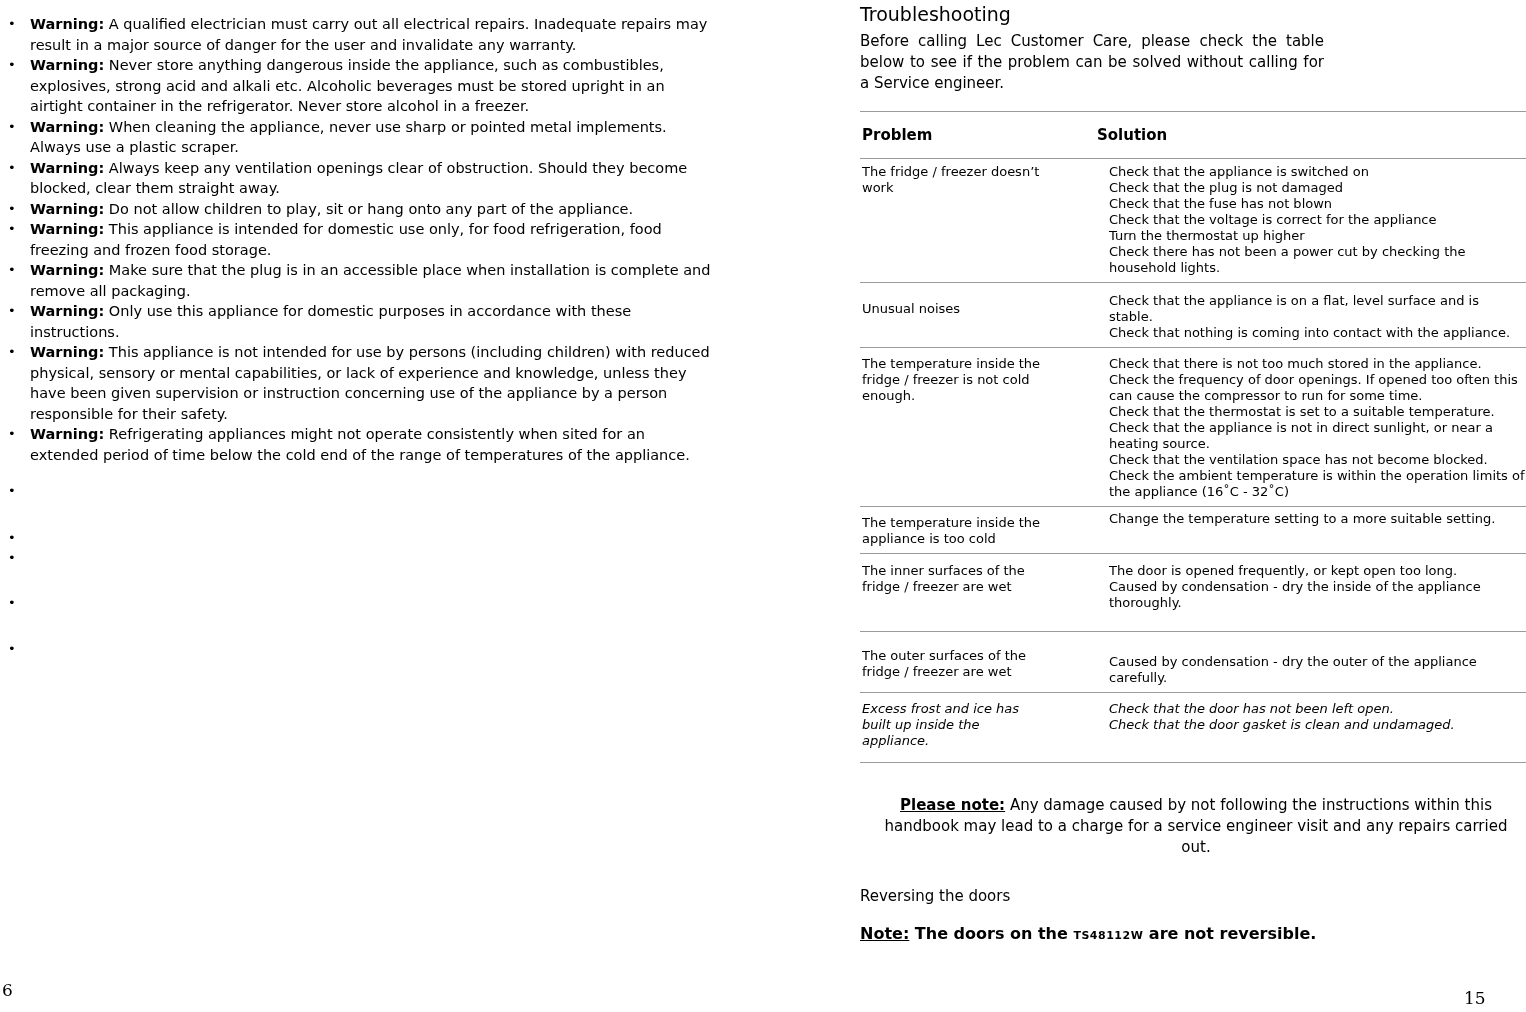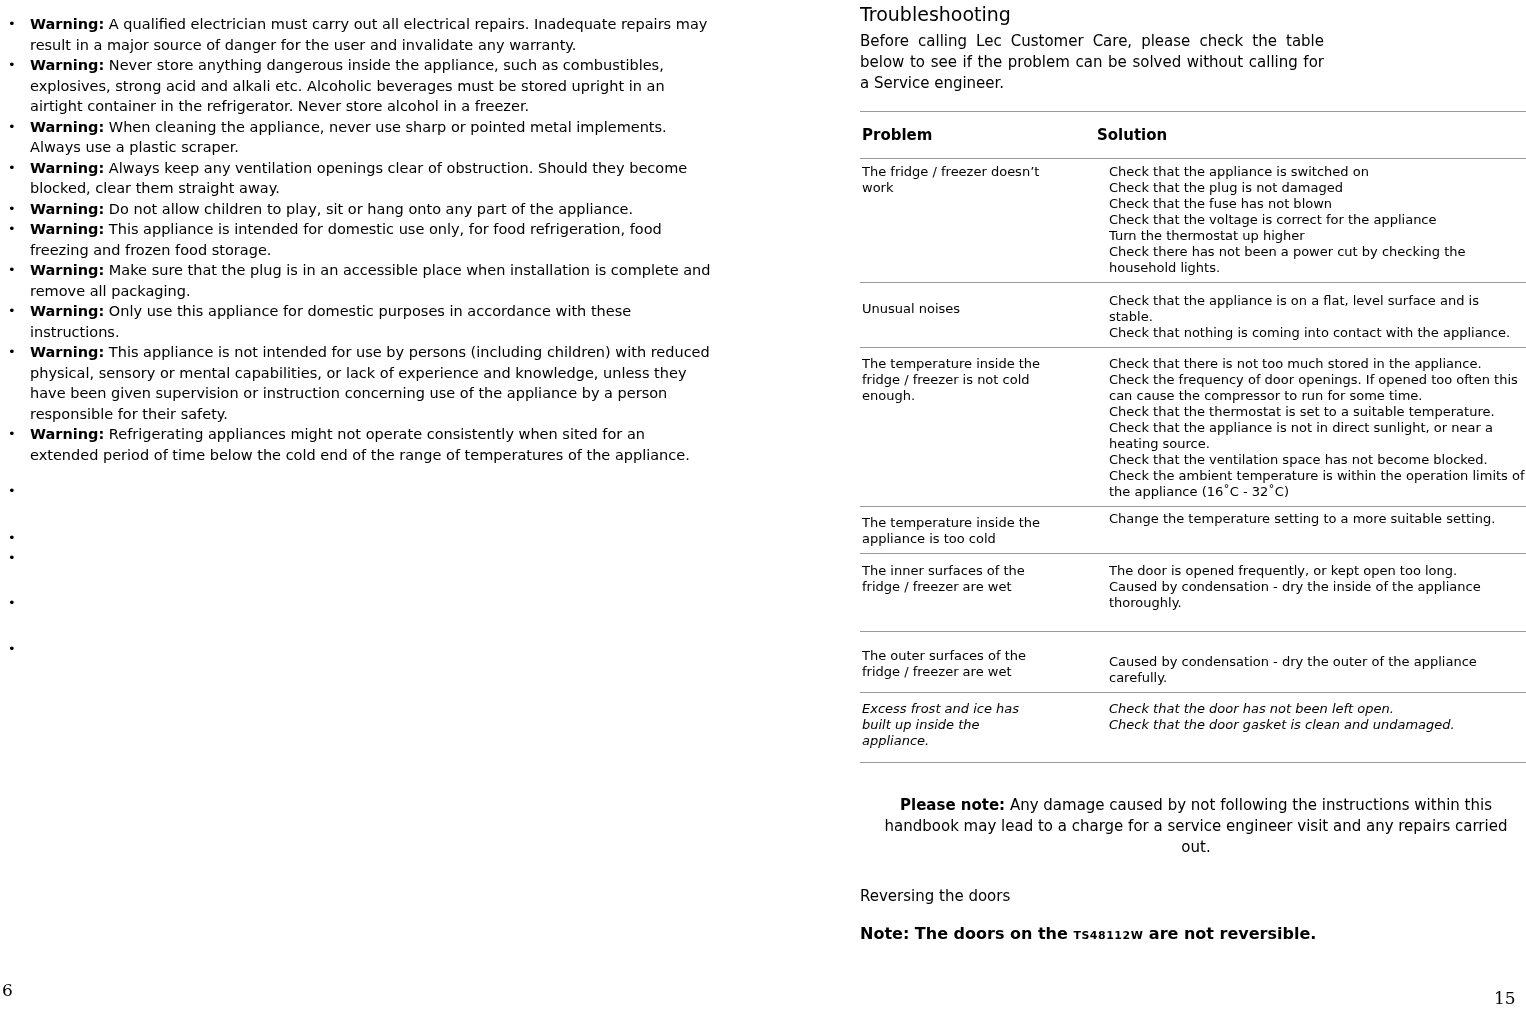--- a/index.html
+++ b/index.html
@@ -25,21 +25,21 @@
   .eb3 { margin-top:0px; }
   .eb4 { margin-top:24px; }
   .eb5 { margin-top:26px; }
 
   .page-num {
     position:absolute;
     font-family:"DejaVu Serif","Liberation Serif",serif;
     font-size:17px;
   }
   .page-num.pn-left  { left:2px;  top:980px; }
-  .page-num.pn-right { left:1494px; top:988px; }
+  .page-num.pn-right { left:1464px; top:988px; }
 
   
   .page-right { position:absolute; left:860px; top:2px; width:672px; }
   .rp-title { font-size:19px; line-height:24px; margin-bottom:5px; }
   .rp-intro { font-size:15px; line-height:21px; width:464px; text-align:justify; }
 
   .ts-table { margin-top:17px; border-top:1px solid #9a9a9a; }
   .t-header {
     display:grid; grid-template-columns:235px 1fr;
     border-bottom:1px solid #9a9a9a;
@@ -69,21 +69,21 @@
   .r6 .t-prob, .r6 .t-sol { padding-top:9px; }
   .r7 { min-height:70px; }
   .r7 .t-prob, .r7 .t-sol { padding-top:8px;font-style:italic; }
 
   .please-note {
     margin-top:32px;
     font-size:15px; line-height:21px;
     text-align:center;
     padding:0 10px;
   }
-  .pn-label { font-weight:bold; }
+  .pn-label { font-weight:bold;text-decoration:underline; }
 
   .reversing-title { margin-top:26px; font-size:15px; line-height:24px; }
 
   .doors-note { margin-top:16px; font-size:16px; font-weight:bold; }
   .doors-note .model { font-size:11px; letter-spacing:0.5px; }
 </style>
 </head>
 <body>
 
 <div class="sheet">

